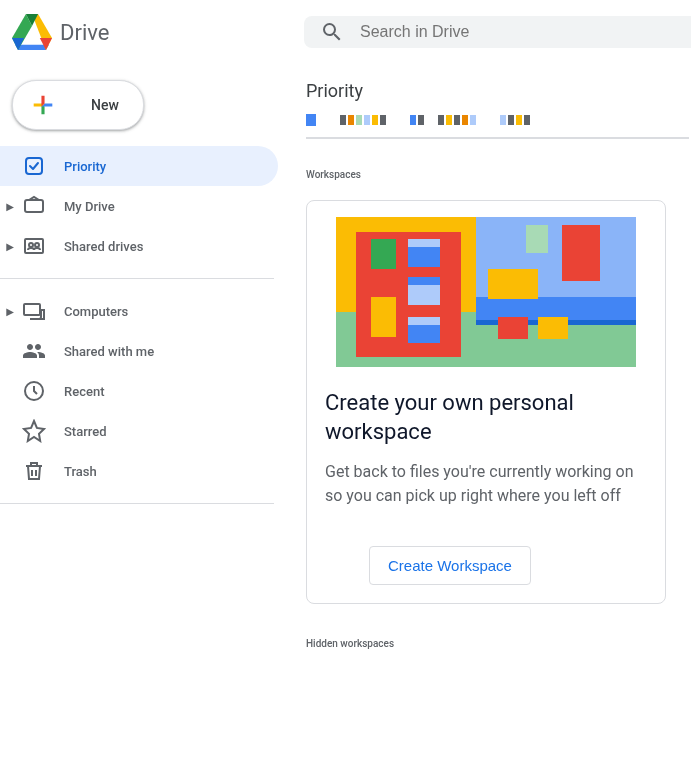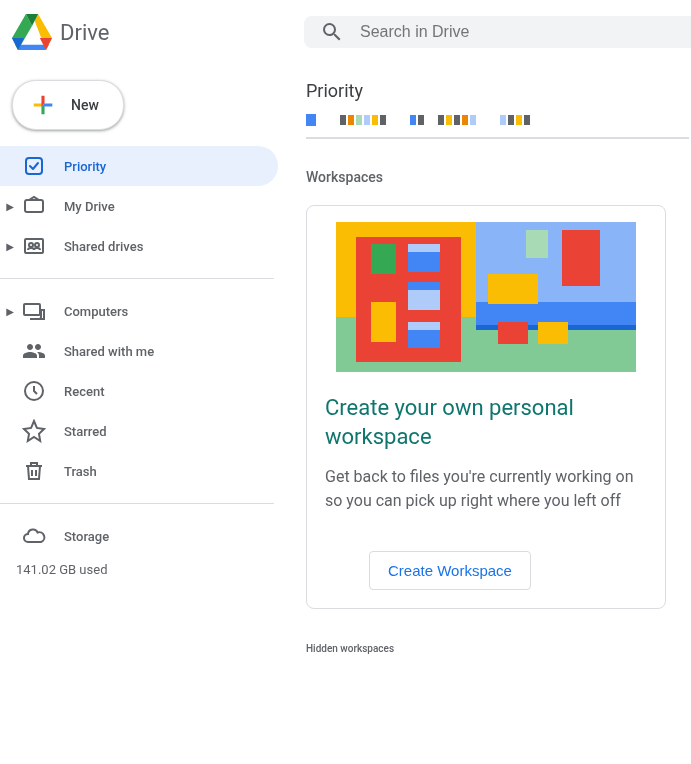--- a/index.html
+++ b/index.html
@@ -55,20 +55,21 @@
     .new-btn {
       display: inline-flex;
       align-items: center;
       background: #fff;
       border: 1px solid #dadce0;
       border-radius: 24px;
       padding: 10px 24px 10px 16px;
       margin: 8px 0 12px 12px;
       box-shadow: 0 1px 2px rgba(60,64,67,.3),0 1px 3px 1px rgba(60,64,67,.15);
       cursor: pointer;
+      gap: 20px;
     }
     .new-btn span.label {
       font-size: 14px;
       font-weight: 500;
       margin-left: 14px;
       color: #3c4043;
     }
     .nav-section {
       padding: 4px 0;
     }
@@ -129,21 +130,21 @@
     .thumb-strip {
       display: flex;
       gap: 2px;
       align-items: center;
       height: 18px;
       margin-bottom: 8px;
     }
     .thumb-strip span { display:inline-block; width:6px; height:10px; }
     .strip-divider { border:none; border-top:2px solid #dadce0; margin-bottom: 30px;}
     .section-title {
-      font-size: 14px;
+      font-size: 10px;
       color: #5f6368;
       font-weight: 500;
       margin-bottom: 20px;
     }
     .workspace-card {
       border: 1px solid #dadce0;
       border-radius: 8px;
       padding: 16px 18px 18px 18px;
       width: 360px;
     }
@@ -164,21 +165,21 @@
     .ws-illustration .paper2 { position:absolute; left:72px; top:60px; width:32px; height:28px; background:#aecbfa; border-top:8px solid #4285f4;}
     .ws-illustration .paper3 { position:absolute; left:72px; top:100px; width:32px; height:26px; background:#4285f4; border-top:8px solid #aecbfa;}
     .ws-illustration .stack-y { position:absolute; left:152px; top:52px; width:50px; height:30px; background:#fbbc04; }
     .ws-illustration .stack-y2 { position:absolute; left:202px; top:100px; width:30px; height:22px; background:#fbbc04; }
     .ws-illustration .stack-r { position:absolute; left:162px; top:100px; width:30px; height:22px; background:#ea4335; }
     .ws-illustration .note-mint { position:absolute; left:190px; top:8px; width:22px; height:28px; background:#a8dab5; }
     .ws-illustration .note-red2 { position:absolute; left:226px; top:8px; width:38px; height:56px; background:#ea4335; }
     .ws-illustration .book { position:absolute; left:140px; top:80px; width:160px; height:28px; background:#4285f4; border-bottom:5px solid #1967d2;}
     .ws-title {
       font-size: 22px;
-      color: #0f766e;
+      color: #0f172a;
       margin-bottom: 14px;
       line-height: 1.3;
     }
     .ws-desc {
       font-size: 16px;
       color: #5f6368;
       line-height: 1.5;
       margin-bottom: 38px;
     }
     .ws-btn {
@@ -324,32 +325,20 @@
           <svg width="24" height="24" viewBox="0 0 24 24" fill="none" stroke="#5f6368" stroke-width="2">
               <path d="M4 7h16M9 7V4h6v3M6 7l1 13h10l1-13M10 11v6M14 11v6"></path>
             </svg>
         </span>
         <span class="label">Trash</span>
       </div>
     </div>
 
     <hr class="nav-divider">
 
-    <div class="nav-section">
-      <div class="nav-item">
-        <span class="expand"></span>
-        <span class="icon-slot">
-          <svg width="24" height="24" viewBox="0 0 24 24" fill="none" stroke="#5f6368" stroke-width="2">
-              <path d="M19 18H6a4 4 0 010-8 5 5 0 019.6-1.5A4 4 0 0119 18z"></path>
-            </svg>
-        </span>
-        <span class="label">Storage</span>
-      </div>
-      <div class="storage-used">141.02 GB used</div>
-    </div>
   </div>
 
   <div class="main">
     <div class="page-title">Priority</div>
     <div class="thumb-strip">
       <span style="background:#4285f4;width:10px;height:12px"></span>
       <span style="width:20px"></span>
       <span style="background:#5f6368"></span>
         <span style="background:#ea8600"></span>
         <span style="background:#a8dab5"></span>

